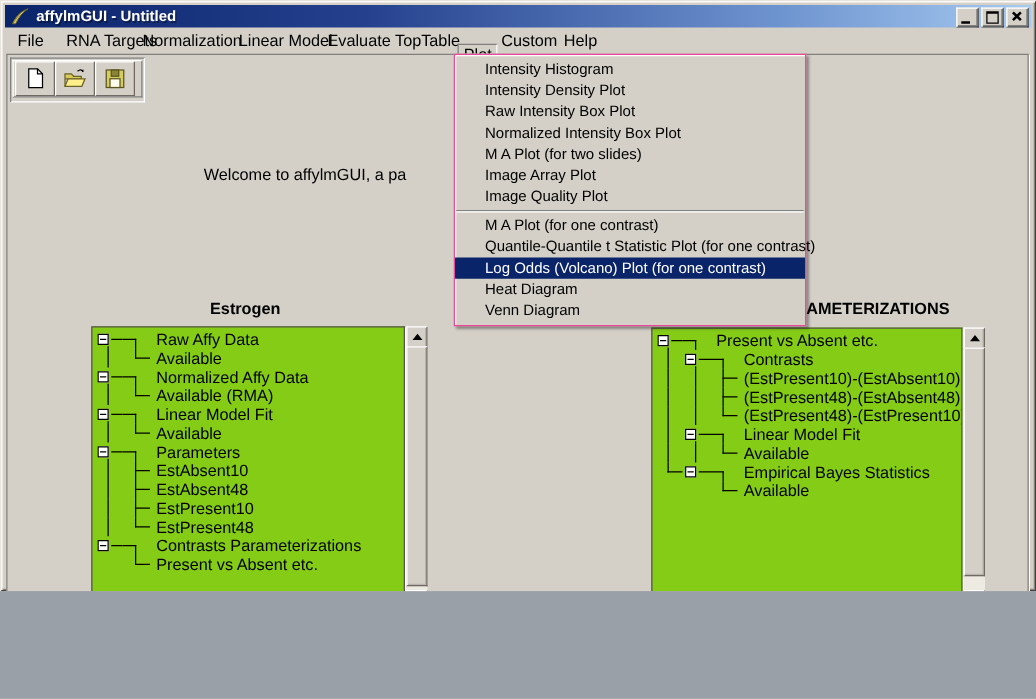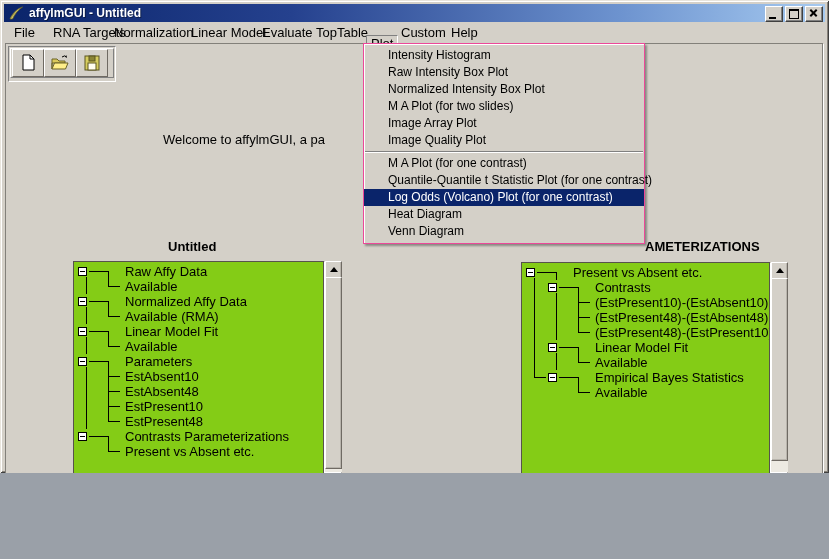--- a/index.html
+++ b/index.html
@@ -150,21 +150,21 @@
           <rect x="3" y="3" width="14" height="14" fill="#d6cd60" stroke="#5a5520" stroke-width="1"></rect>
           <rect x="7" y="3" width="6" height="5" fill="#8a8435" stroke="#5a5520" stroke-width="1"></rect>
           <rect x="6" y="10" width="8" height="7" fill="#fffdf0" stroke="#5a5520" stroke-width="1"></rect>
         </svg>
       </div>
     </div>
   </div>
 
   <div class="welcome">Welcome to affylmGUI, a pa</div>
 
-  <div class="thead" style="left:168px;top:239px;">Untitled</div>
+  <div class="thead" style="left:168px;top:239px;">Estrogen</div>
   <div class="treebox" style="left:73px;top:261px;width:249px;height:227px;">
     <div class="treebody" id="tree-left">
         <div class="trow">
           <span class="cell">
             <i class="tbox">
               <i class="minus"></i>
             </i>
             <i class="hs"></i>
             <i class="vb2"></i>
           </span>
@@ -473,20 +473,21 @@
         <span class="arr a-left"></span>
       </div>
     <div class="sthumb" style="top:0;bottom:0;left:16px;width:203px;"></div>
     <div class="sbtn right">
         <span class="arr a-right"></span>
       </div>
   </div>
 
   <div class="dropdown" id="plot-menu">
       <div class="ditem">Intensity Histogram</div>
+      <div class="ditem">Intensity Density Plot</div>
       <div class="ditem">Raw Intensity Box Plot</div>
       <div class="ditem">Normalized Intensity Box Plot</div>
       <div class="ditem">M A Plot (for two slides)</div>
       <div class="ditem">Image Array Plot</div>
       <div class="ditem">Image Quality Plot</div>
       <div class="msep"></div>
       <div class="ditem">M A Plot (for one contrast)</div>
       <div class="ditem">Quantile-Quantile t Statistic Plot (for one contrast)</div>
       <div class="ditem hi">Log Odds (Volcano) Plot (for one contrast)</div>
       <div class="ditem">Heat Diagram</div>

